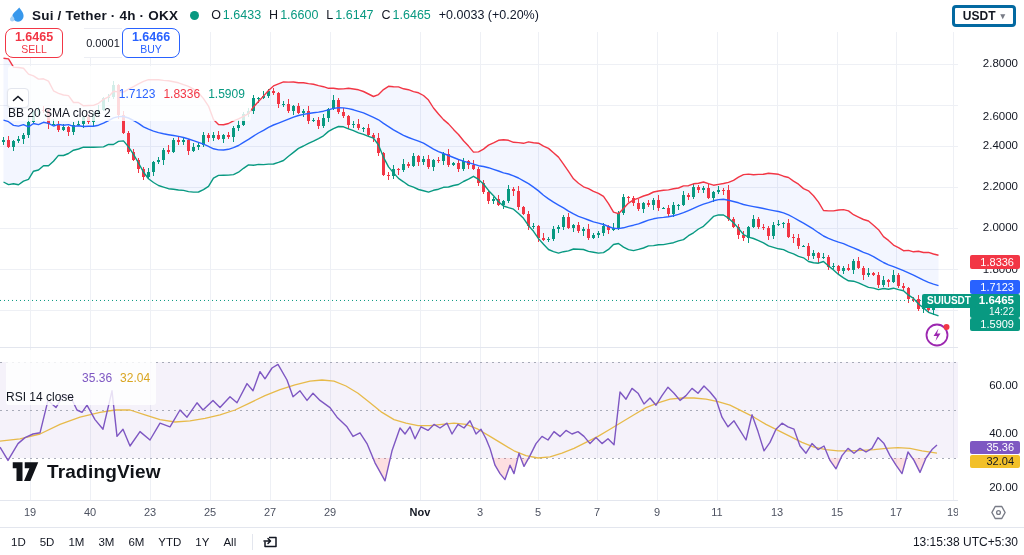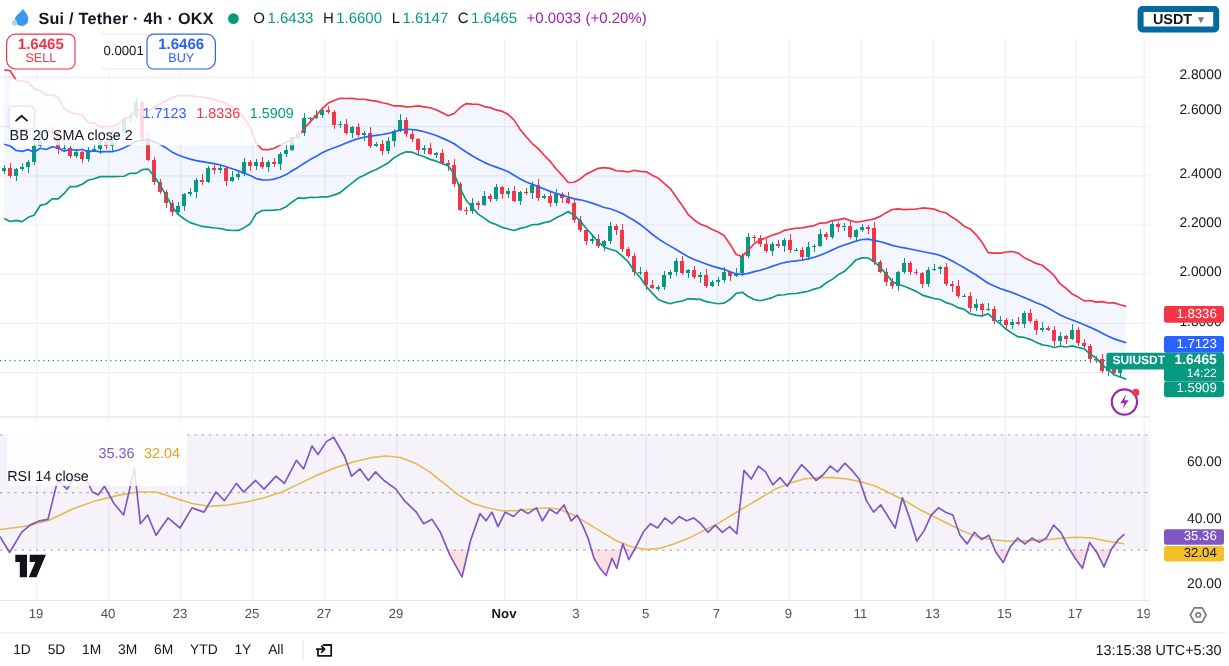--- a/index.html
+++ b/index.html
@@ -8,23 +8,23 @@
          font-family:"Liberation Sans", sans-serif; overflow:hidden; color:#131722; }
   svg.chart { position:absolute; left:0; top:0; }
 
   
   .hdr { position:absolute; top:4px; left:8px; height:22px; display:flex; align-items:center; z-index:30; }
   .title { font-size:13.5px; font-weight:700; margin-left:6px; letter-spacing:.2px; }
   .status-dot { width:9px; height:9px; border-radius:50%; background:#089981; margin-left:12px; }
   .ohlc { display:flex; align-items:center; margin-left:12px; font-size:12.5px; }
   .ohlc .k { color:#131722; margin-right:2px; }
   .ohlc .v { color:#089981; margin-right:8px; }
-  .chg { color:#a21caf; font-size:12.5px; }
+  .chg { color:#0f172a; font-size:12.5px; }
   .cur-btn { position:absolute; top:5px; right:8px; height:22px; display:flex; align-items:center; gap:5px;
-             padding:0 8px; border:5px solid #0369a1; border-radius:4px; background:#fff; font-size:12px;
+             padding:0 8px; border:3px solid #0369a1; border-radius:4px; background:#fff; font-size:12px;
              font-weight:600; color:#131722; z-index:30; cursor:pointer; }
   .cur-btn .chev { font-size:9px; color:#787b86; }
 
   
   .widget { position:absolute; top:28px; left:5px; height:30px; display:flex; z-index:30; }
   .w-box { width:58px; height:30px; border-radius:6px; display:flex; flex-direction:column;
            align-items:center; justify-content:center; background:#fff; line-height:1.05; cursor:pointer; }
   .w-sell { border:1px solid #f23645; color:#f23645; border-top-left-radius:8px; border-bottom-left-radius:8px; }
   .w-buy  { border:1px solid #2962ff; color:#2962ff; border-top-right-radius:8px; border-bottom-right-radius:8px; }
   .w-price { font-size:12.5px; font-weight:700; }
@@ -559,39 +559,40 @@
     <span class="lg-name">RSI 14 close</span>
     <span class="c-purp">35.36</span>
     <span class="c-yel">32.04</span>
   </div>
 
   <div id="watermark">
     <svg width="27" height="22" viewBox="0 0 36 28">
       <path d="M1 1 h13 v25 h-8 v-17 h-5 z" fill="#101318"></path>
       <path d="M17 1 h18 l-10.5 25 h-8.5 l7.2-17 h-6.2 z" fill="#101318"></path>
     </svg>
+    <span class="wm-text">TradingView</span>
   </div>
 
   <div class="qt-btn">
     <svg width="28" height="28" viewBox="0 0 28 28">
       <circle cx="13" cy="15" r="10.5" fill="#fff" stroke="#9c27b0" stroke-width="1.8"></circle>
       <path d="M14.5 8.5 L9.5 16 h3.5 l-1.5 5 5-7.5 h-3.5 z" fill="#9c27b0"></path>
       <circle cx="22.5" cy="7" r="3" fill="#f23645"></circle>
     </svg>
   </div>
 
   <div class="sep-h" style="top:347px"></div>
   <div class="sep-h" style="top:500px"></div>
   <div class="sep-h" style="top:527px"></div>
   <div class="sep-v"></div>
 
   <div id="price-axis">
     <div id="price-labels">
         <div class="ax-label" style="top: 57px;">2.8000</div>
-        <div class="ax-label" style="top: 86px;">2.6000</div>
+        <div class="ax-label" style="top: 110px;">2.6000</div>
         <div class="ax-label" style="top: 139px;">2.4000</div>
         <div class="ax-label" style="top: 180px;">2.2000</div>
         <div class="ax-label" style="top: 221px;">2.0000</div>
         <div class="ax-label" style="top: 262.615px;">1.8000</div>
       </div>
     <div id="rsi-labels">
         <div class="ax-label" style="top: 379px;">60.00</div>
         <div class="ax-label" style="top: 427px;">40.00</div>
         <div class="ax-label" style="top: 480.76px;">20.00</div>
       </div>

